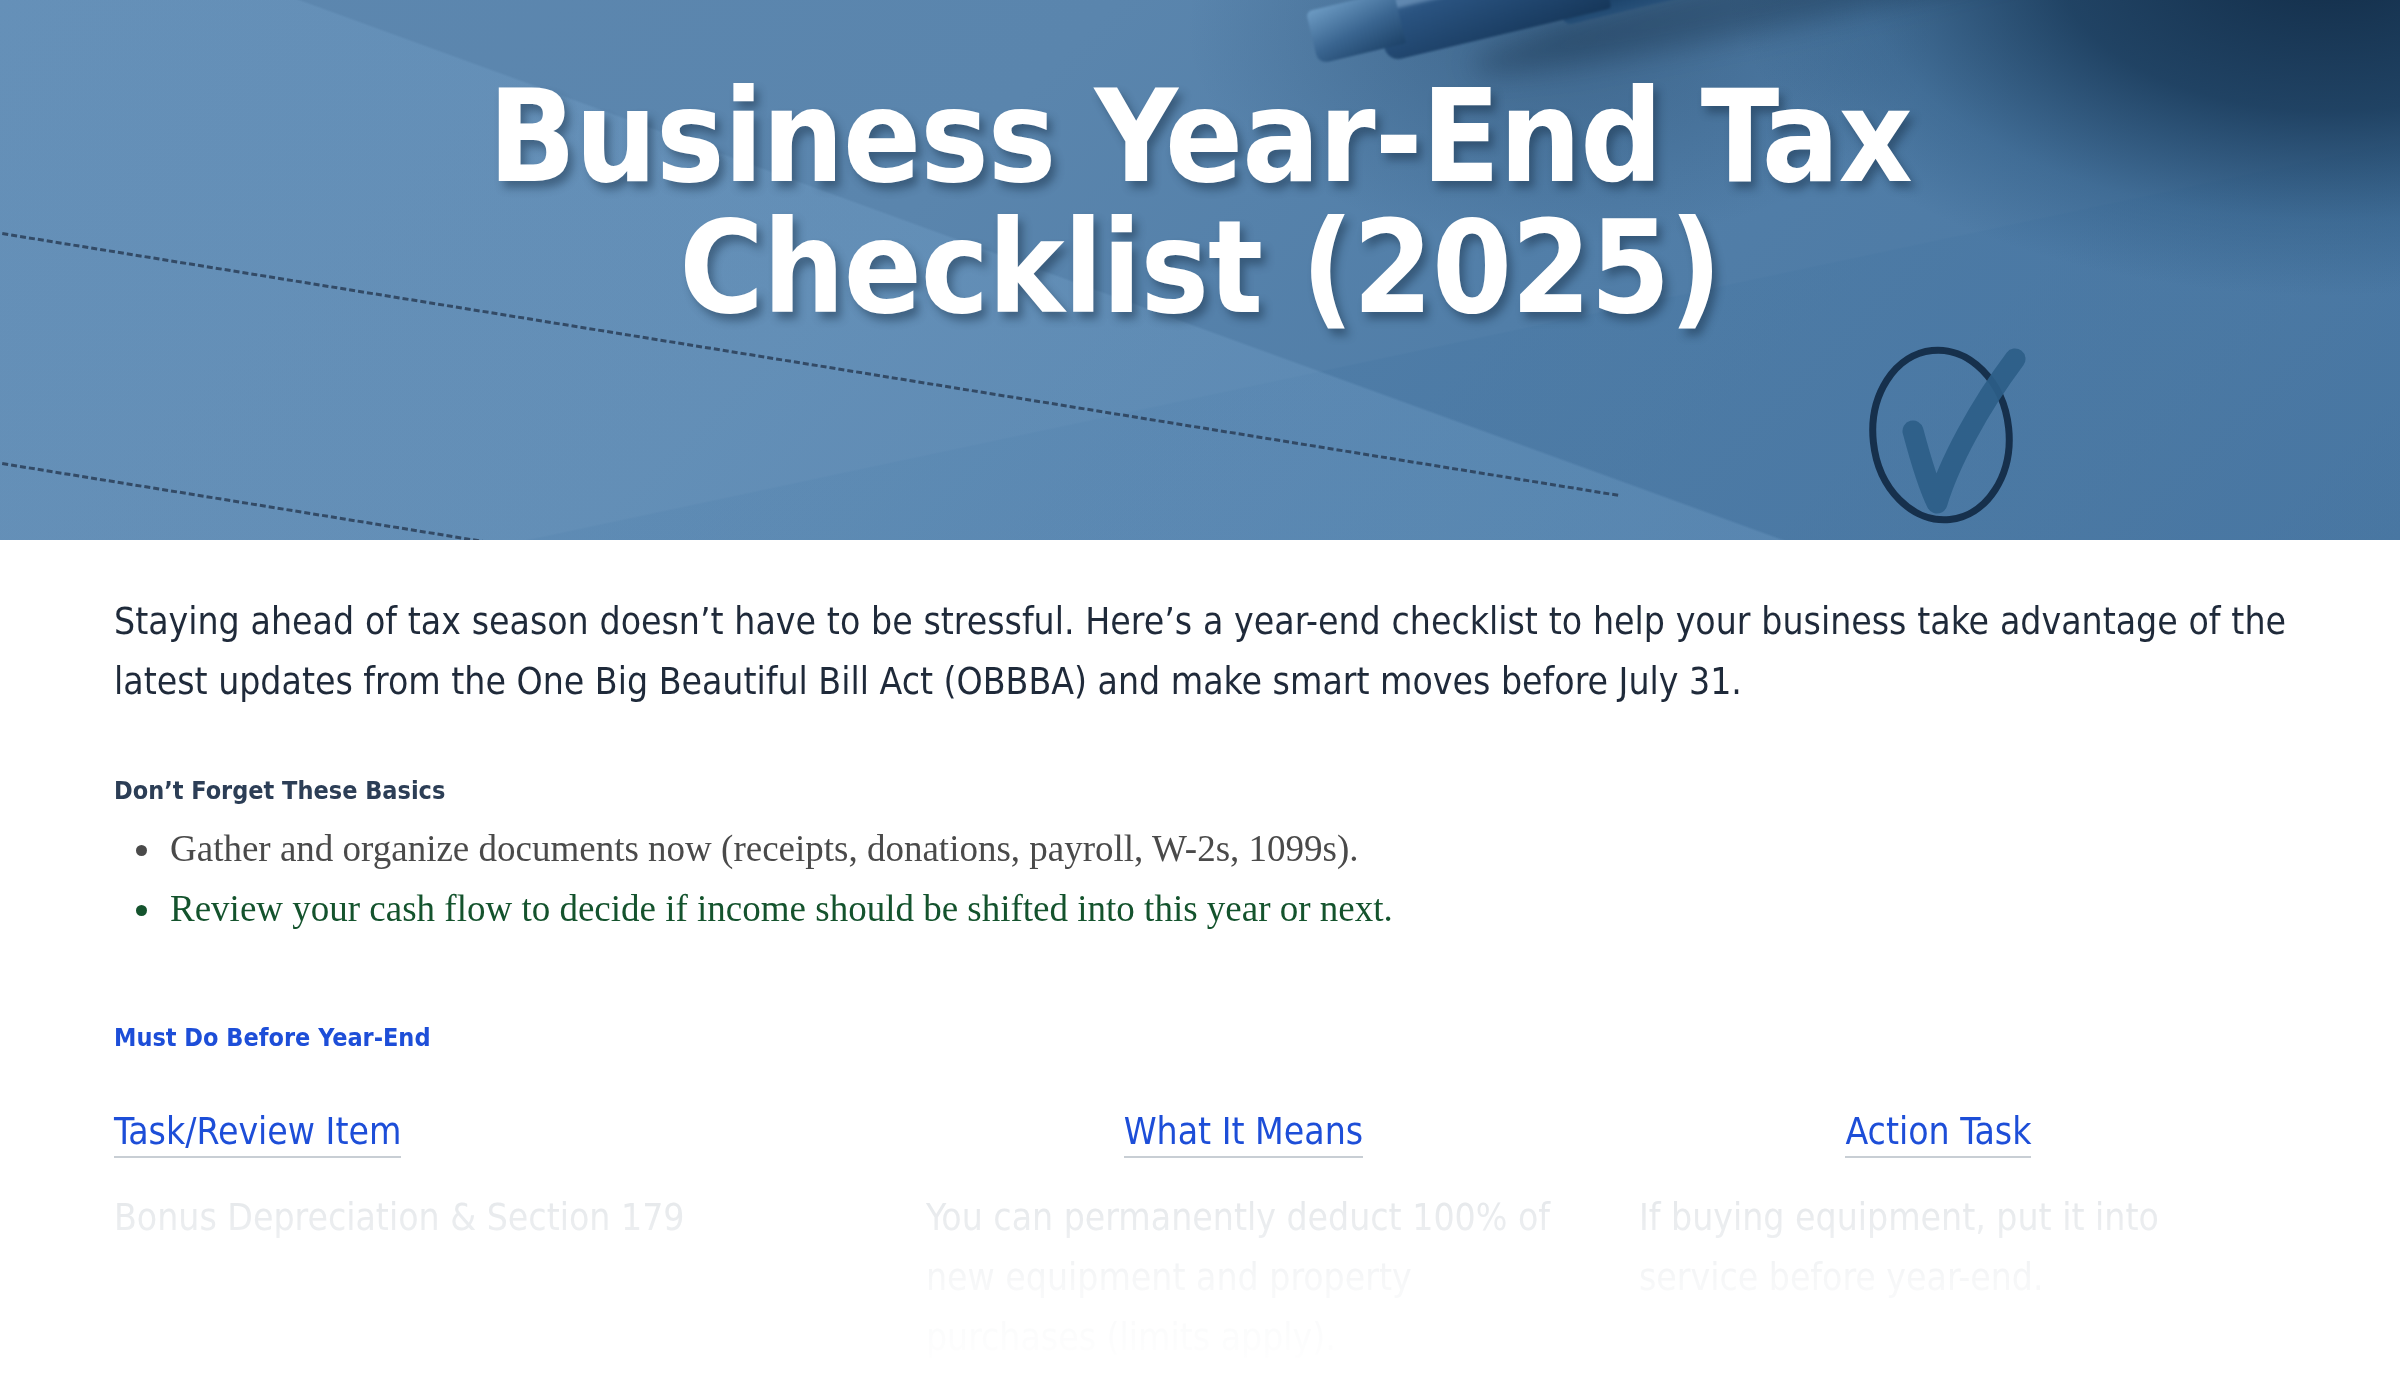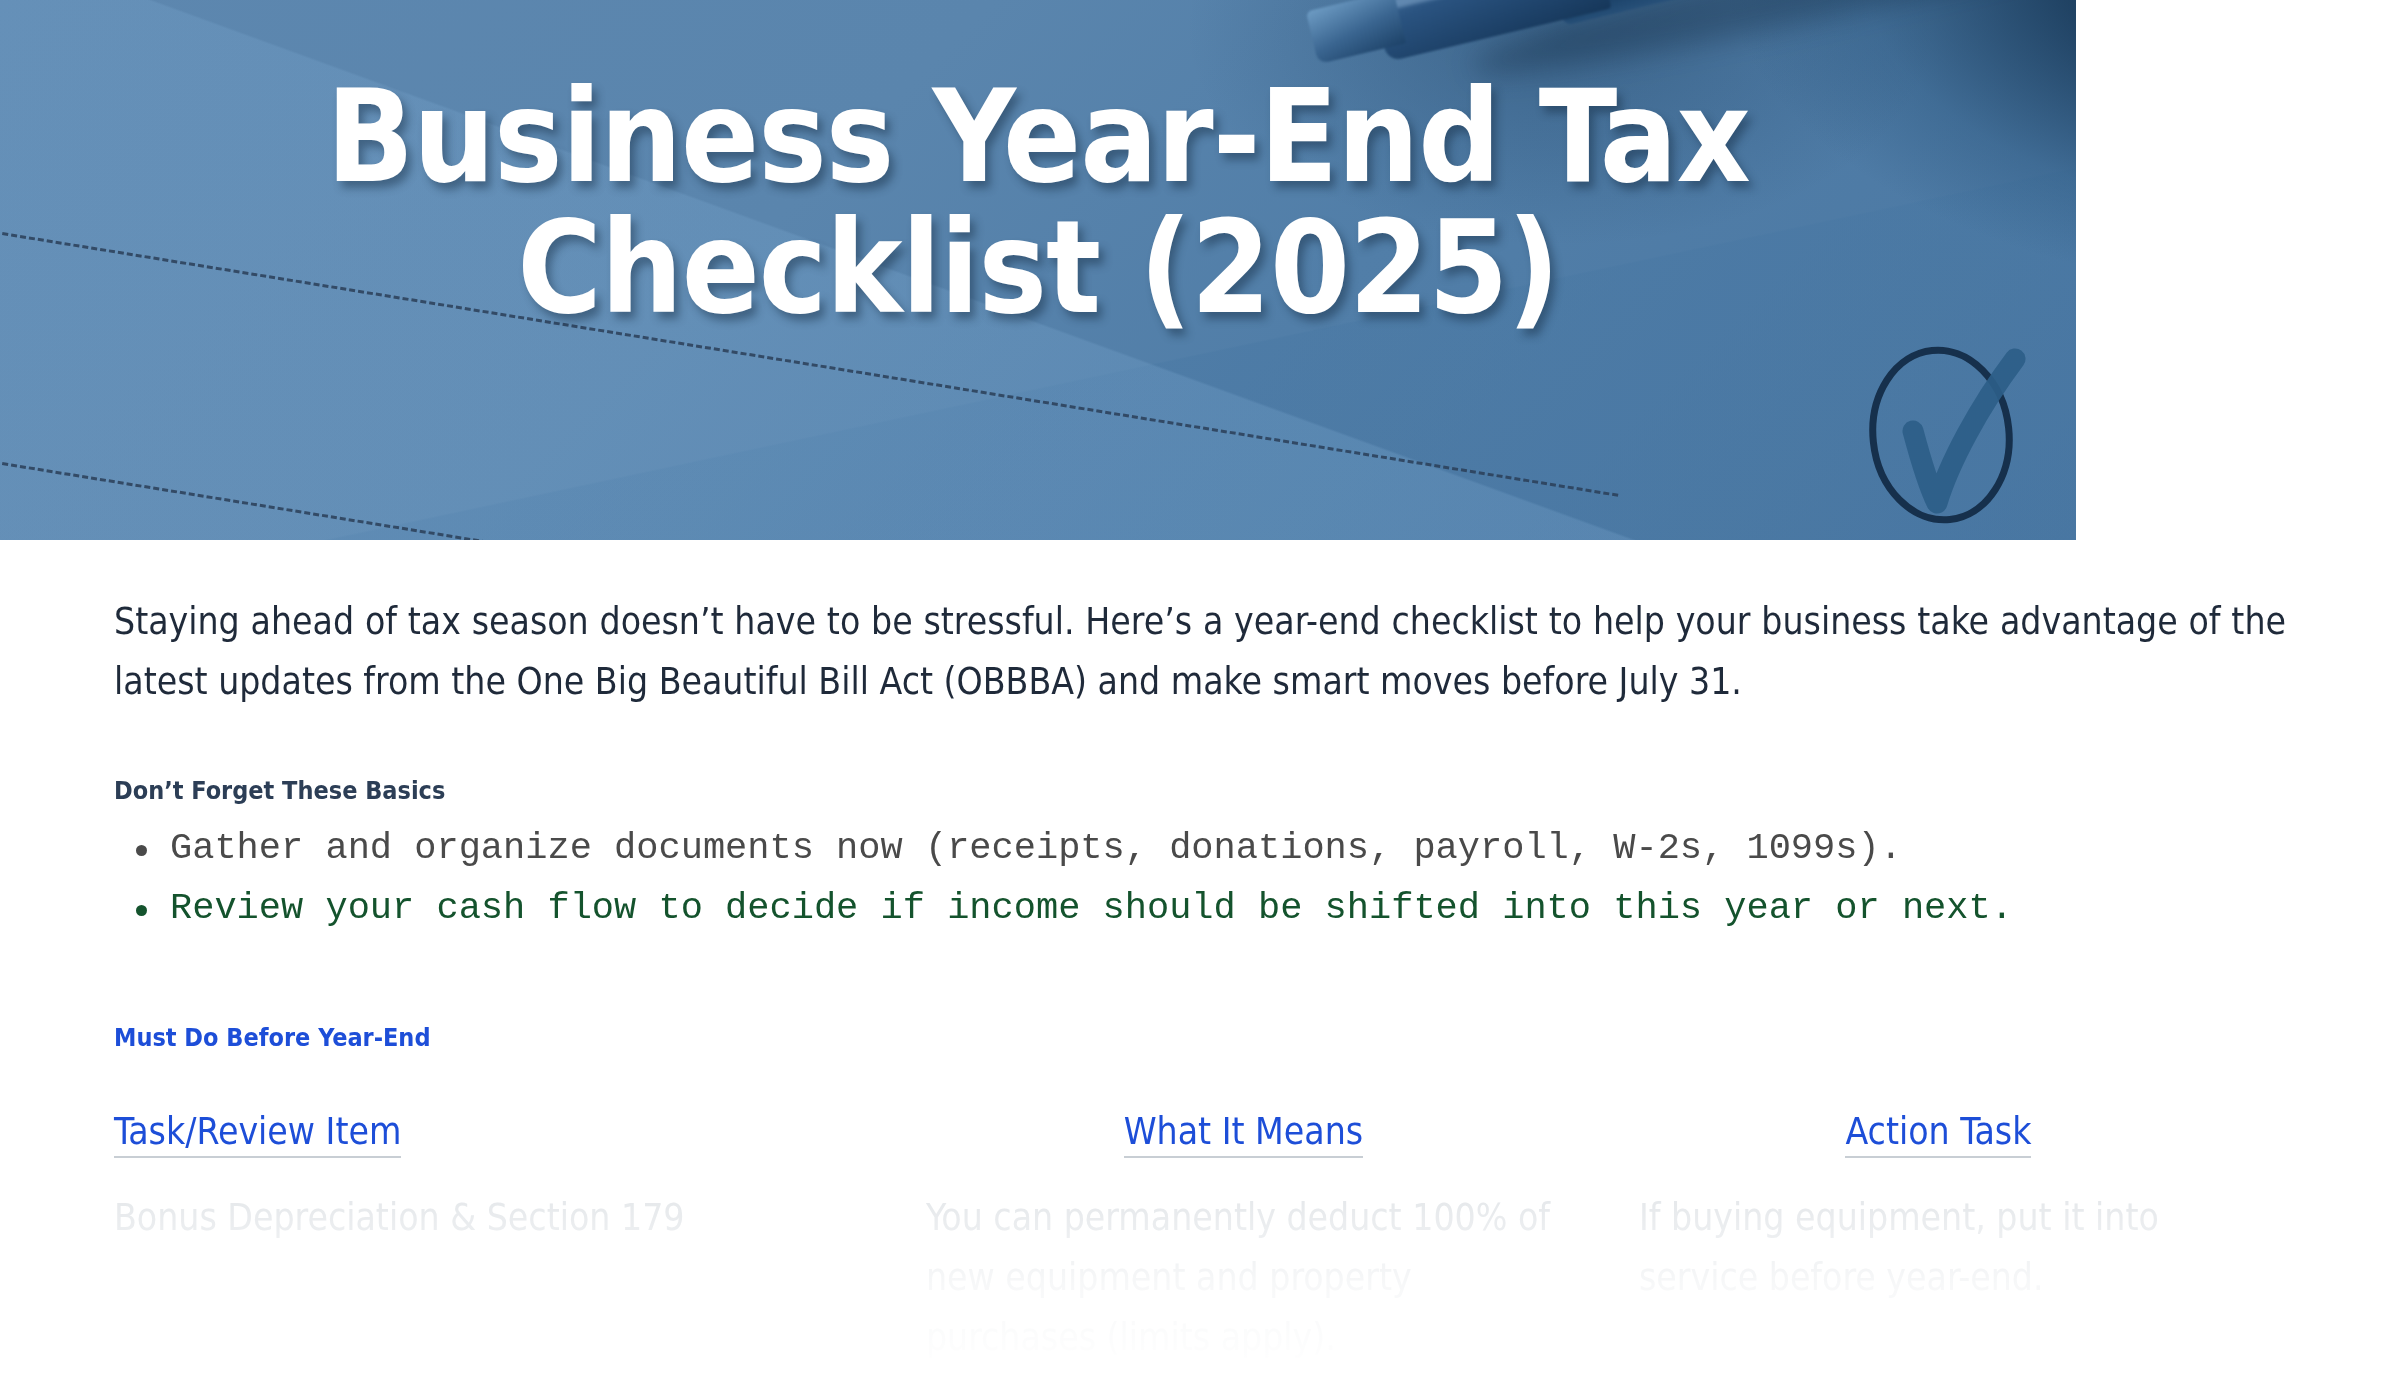--- a/index.html
+++ b/index.html
@@ -11,21 +11,21 @@
     width: 2400px;
     height: 1400px;
     overflow: hidden;
     font-family: "Liberation Sans", sans-serif;
     position: relative;
   }
 
   
   .hero {
     position: relative;
-    width: 2076px;
+    width: 2400px;
     height: 540px;
     overflow: hidden;
     background: #5a85ad;
   }
   .hero-photo {
     position: absolute;
     inset: 0;
     
     background:
       
@@ -165,21 +165,21 @@
   }
 
   .basics-list {
     list-style: none;
     margin: 14px 0 0 0;
     padding: 0;
   }
   .basics-list li {
     position: relative;
     padding-left: 56px;
-    font-family: Liberation Mono, monospace;
+    font-family: Liberation Serif, serif;
     font-size: 37px;
     line-height: 1.62;
     color: #4a4a4a;
   }
   .basics-list li.dim { color: #14532d; }
   .basics-list li::before {
     content: "";
     position: absolute;
     left: 22px;
     top: 26px;

